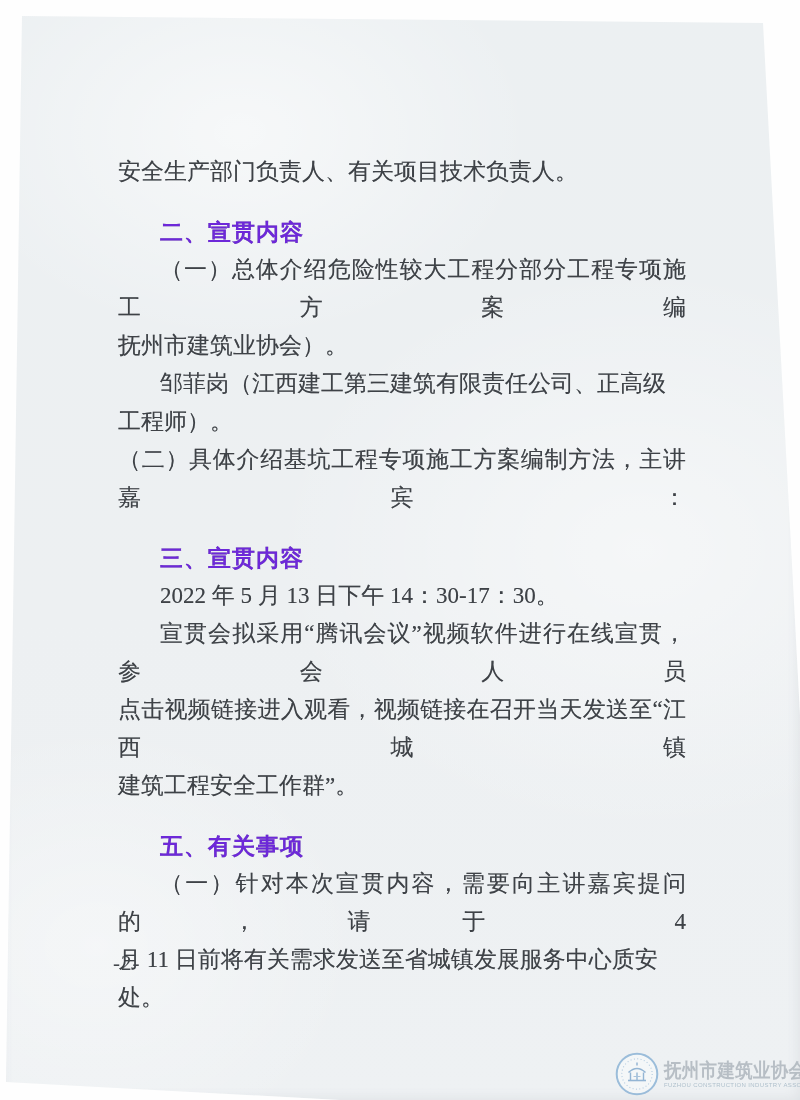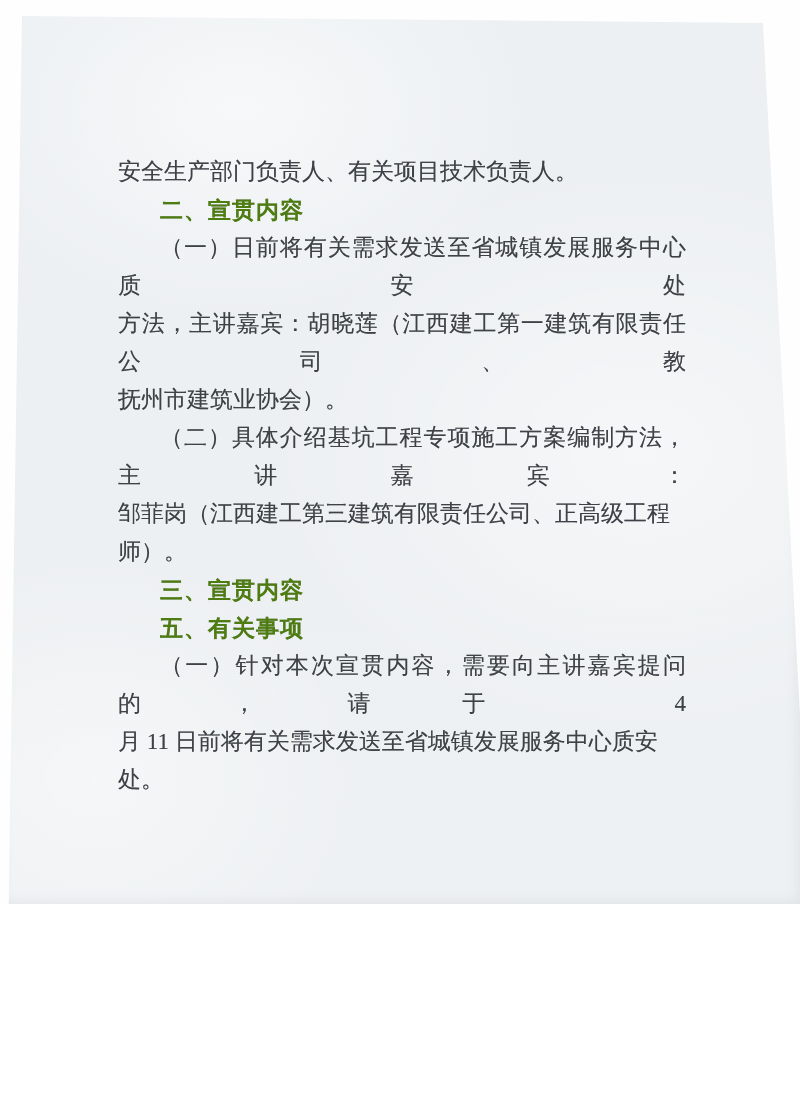--- a/index.html
+++ b/index.html
@@ -1,19 +1,19 @@
 <!DOCTYPE html>
 <html lang="zh"><head>
 <meta charset="utf-8">
 <style>
   html, body { margin: 0; padding: 0; background: #ffffff; }
   .screen {
     position: relative;
     width: 800px;
-    height: 904px;
+    height: 1100px;
     background: #fefefe;
     overflow: hidden;
     font-family: "Liberation Serif", "DejaVu Serif", serif;
   }
   
   .paper {
     position: absolute;
     inset: 0;
     clip-path: polygon(22px 16px, 763px 23px, 822px 1126px, 6px 1082px);
     background:
@@ -39,22 +39,23 @@
     font-size: 23px;
     line-height: 38px;
     color: #3e4247;
     text-shadow: 0 0 0.6px rgba(62,66,71,0.45);
   }
   .block { margin: 0; }
   .block.indent .line:first-child { text-indent: 1.83em; }
   .block.heading .line {
     font-family: "Liberation Sans", "DejaVu Sans", sans-serif;
     font-weight: 700;
-    color: #4d7c0f;
+    color: #6d28d9;
     letter-spacing: 1px;
+    margin-top: 22px;
   }
   .line { white-space: normal; }
   .line.fill { text-align: justify; text-align-last: justify; }
   .pagenum {
     position: absolute;
     left: 113px;
     top: 951px;
     font-size: 21px;
     line-height: 24px;
     color: #43474c;
@@ -101,30 +102,37 @@
   <div class="paper"></div>
 
   <div class="doc">
       <div class="block body">
         <div class="line">安全生产部门负责人、有关项目技术负责人。</div>
       </div>
       <div class="block heading indent">
         <div class="line">二、宣贯内容</div>
       </div>
       <div class="block body indent">
-        <div class="line fill">（一）日前将有关需求发送至省城镇发展服务中心质安处</div>
-        <div class="line fill">方法，主讲嘉宾：胡晓莲（江西建工第一建筑有限责任公司、教</div>
+        <div class="line fill">（一）总体介绍危险性较大工程分部分工程专项施工方案编</div>
         <div class="line">抚州市建筑业协会）。</div>
       </div>
       <div class="block body indent">
+        <div class="line">邹菲岗（江西建工第三建筑有限责任公司、正高级工程师）。</div>
         <div class="line fill">（二）具体介绍基坑工程专项施工方案编制方法，主讲嘉宾：</div>
-        <div class="line">邹菲岗（江西建工第三建筑有限责任公司、正高级工程师）。</div>
       </div>
       <div class="block heading indent">
         <div class="line">三、宣贯内容</div>
+      </div>
+      <div class="block body indent">
+        <div class="line">2022 年 5 月 13 日下午 14：30-17：30。</div>
+      </div>
+      <div class="block body indent">
+        <div class="line fill">宣贯会拟采用“腾讯会议”视频软件进行在线宣贯，参会人员</div>
+        <div class="line fill">点击视频链接进入观看，视频链接在召开当天发送至“江西城镇</div>
+        <div class="line">建筑工程安全工作群”。</div>
       </div>
       <div class="block heading indent">
         <div class="line">五、有关事项</div>
       </div>
       <div class="block body indent">
         <div class="line fill">（一）针对本次宣贯内容，需要向主讲嘉宾提问的，请于 4</div>
         <div class="line">月 11 日前将有关需求发送至省城镇发展服务中心质安处。</div>
       </div>
     </div>
 

